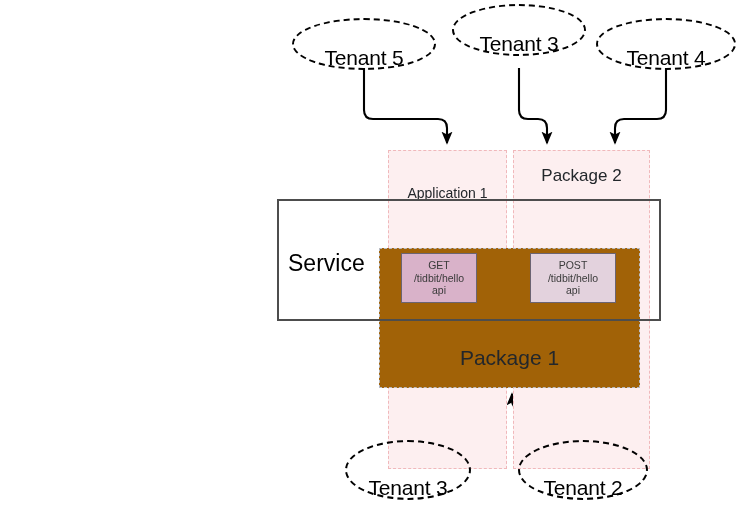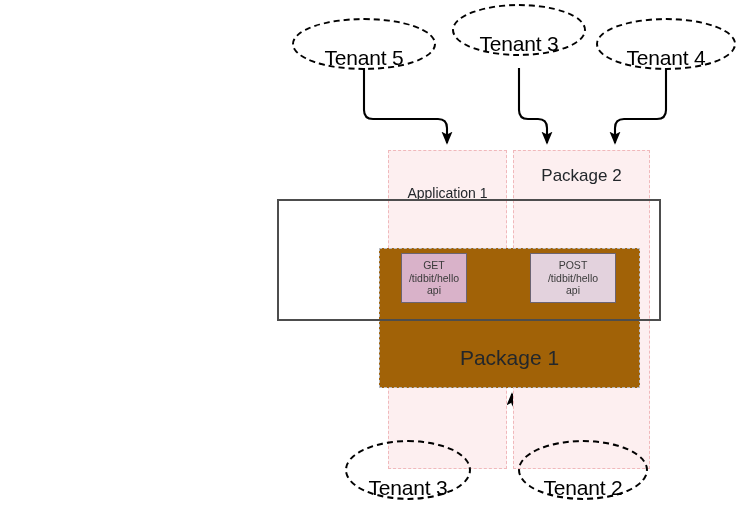--- a/index.html
+++ b/index.html
@@ -115,22 +115,23 @@
 
   <div class="grp grp-pink" id="grp-pkg2" style="z-index: 1; left: 513px; top: 150px; width: 137px; height: 319px;">
     <div class="grp-label" id="lbl-pkg2" style="top: 15px; font-size: 17px;">Package 2</div>
   </div>
 
   <div class="grp grp-blue" id="grp-pkg1" style="z-index: 2; left: 379px; top: 248px; width: 261px; height: 140px;">
     <div class="grp-label" id="lbl-pkg1" style="top: 97px; font-size: 21px;">Package 1</div>
   </div>
 
   <div id="service-box" style="left: 277px; top: 199px; width: 384px; height: 122px;"></div>
+  <div id="service-label" style="left: 288px; top: 250px;">Service</div>
 
-  <div class="api" id="api-get" style="left: 401px; top: 253px; width: 66px; height: 50px; background: rgb(217, 178, 201);">
+  <div class="api" id="api-get" style="left: 401px; top: 253px; width: 76px; height: 50px; background: rgb(217, 178, 201);">
     <span>GET</span>
     <span>/tidbit/hello</span>
     <span>api</span>
   </div>
 
   <div class="api" id="api-post" style="left: 530px; top: 253px; width: 86px; height: 50px; background: rgb(227, 210, 221);">
     <span>POST</span>
     <span>/tidbit/hello</span>
     <span>api</span>
   </div>

